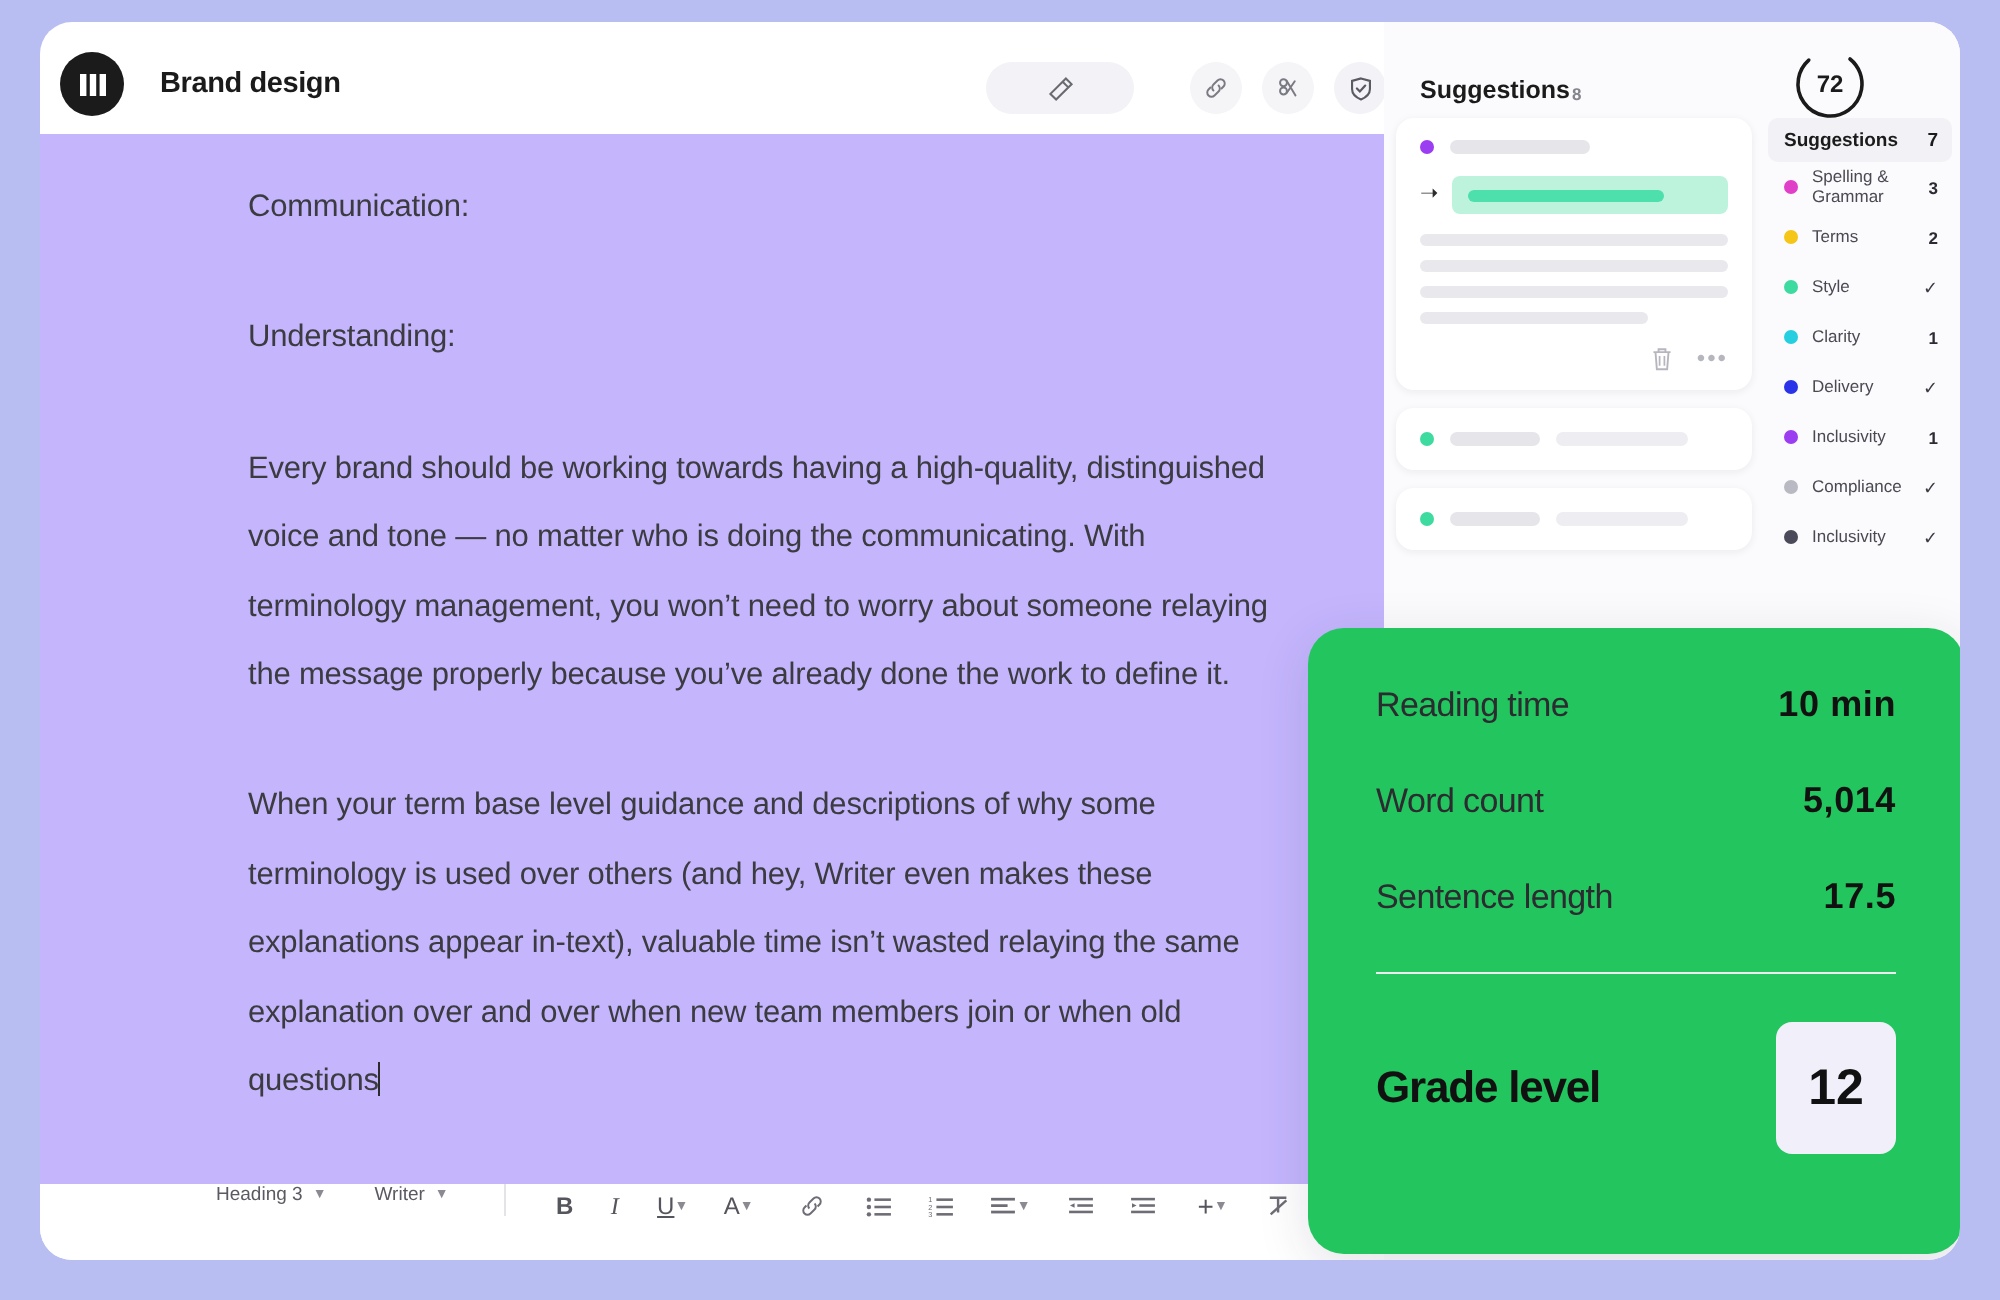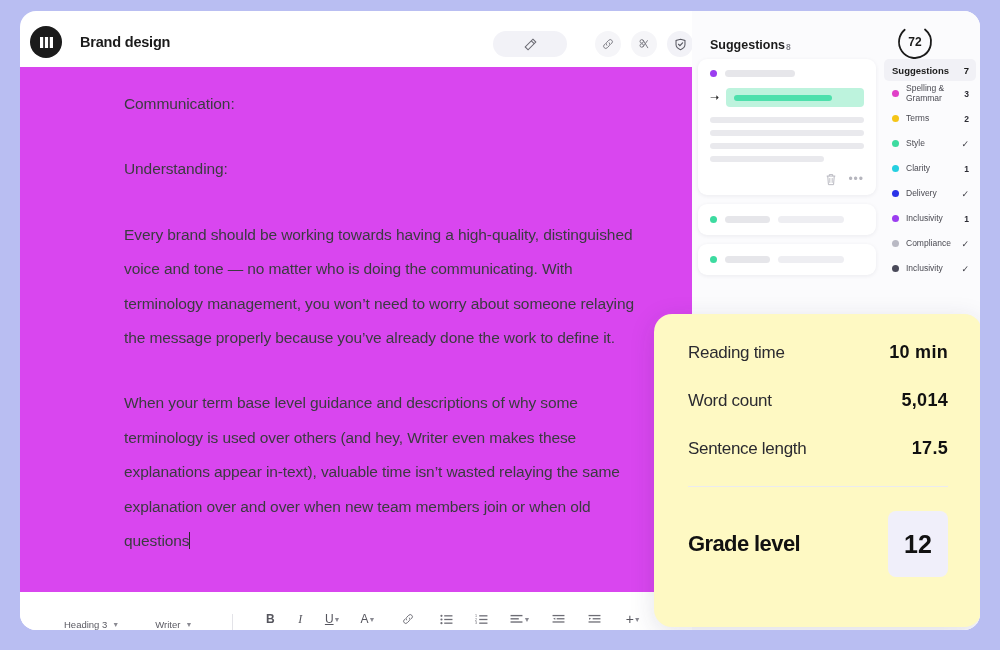--- a/index.html
+++ b/index.html
@@ -49,44 +49,44 @@
   }
   .rb1 { left: 575px; }
   .rb2 { left: 611px; }
   .rb3 { left: 647px; background: #f2f2f7; }
   .ico { display:block; }
 
   
   .doc-area {
     position: absolute; left: 0; top: 56px;
     width: 672px; height: 530px;
-    background: #d946ef;
+    background: #c4b5fd;
     padding: 20px 52px 0 104px;
   }
   .doc-area p {
     font-size: 15.5px;
     line-height: 34.4px;
     color: #3b3b40;
     letter-spacing: -0.1px;
     margin-bottom: 0;
   }
   .doc-area p.gap { margin-bottom: 31px; }
   .caret {
     display: inline-block; width: 1px; height: 17px;
     background: #2b2b2b; vertical-align: -3px;
   }
 
   
   .format-bar {
     position: absolute; left: 0; bottom: 0;
     width: 660px; height: 38px;
     background: #fff;
-    display: flex; align-items: flex-end;
-    padding-left: 44px;
-    gap: 12px;
+    display: flex; align-items: flex-start;
+    padding-left: 88px;
+    gap: 0px;
     color: #6d6d75;
   }
   .fmt-select {
     display: flex; align-items: center; gap: 5px;
     font-size: 9.5px; color: #5a5a62;
     margin-right: 24px; white-space: nowrap;
   }
   .fmt-sep {
     width: 1px; height: 16px; background: #e3e3e8;
     margin: 0 18px 0 4px;
@@ -180,21 +180,21 @@
     font-size: 8.5px; color: #4a4a52;
   }
   .cat-label { flex: 1; line-height: 1.15; }
   .cat-val { font-size: 8.5px; color: #2b2b33; font-weight: bold; }
   .check { font-size: 9px; color: #3a3a42; }
 
   
   .stats-card {
     position: absolute; left: 634px; top: 303px;
     width: 328px; height: 313px;
-    background: #fef9c3;
+    background: #22c55e;
     border-radius: 18px;
     box-shadow: 0 6px 26px rgba(40,40,80,0.13);
     padding: 28px 34px 0 34px;
   }
   .stat-row {
     display: flex; justify-content: space-between; align-items: baseline;
     margin-bottom: 27px;
   }
   .stat-label { font-size: 17px; color: #2b2b30; letter-spacing: -0.3px; }
   .stat-value { font-size: 18px; font-weight: bold; color: #111; letter-spacing: 0.3px; }

